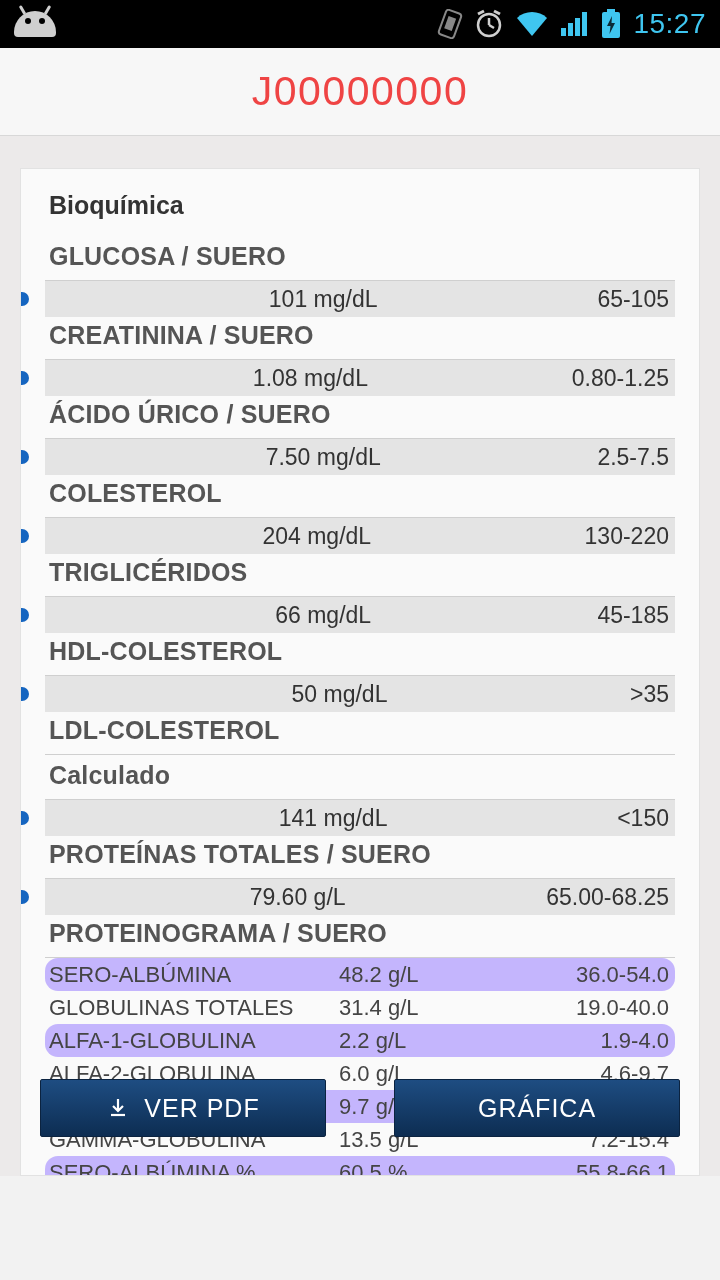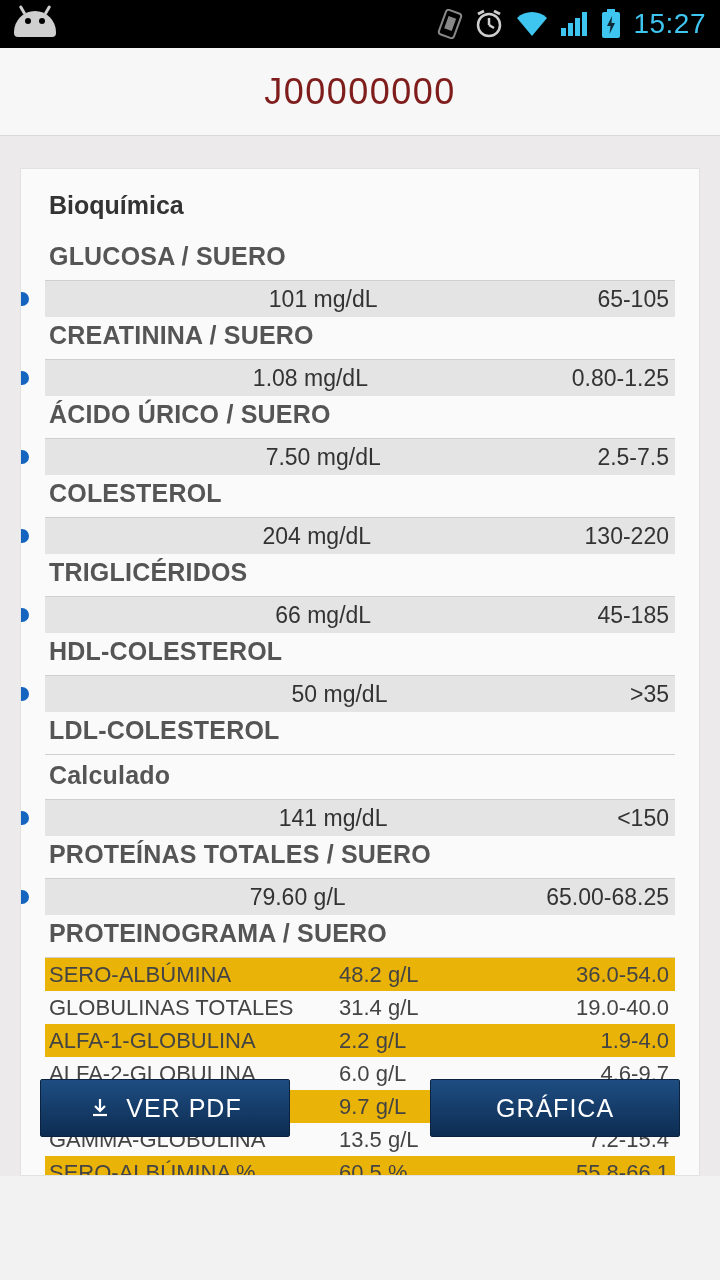--- a/index.html
+++ b/index.html
@@ -49,22 +49,22 @@
   }
 
   
   .titlebar {
     height: 88px; width: 100%;
     background: #f7f7f7;
     border-bottom: 1px solid #d8d8d8;
     display: flex; align-items: center; justify-content: center;
   }
   .title-text {
-    color: #7f1d1d;
-    font-size: 36px;
+    color: #ef4444;
+    font-size: 41px;
     letter-spacing: 1.5px;
   }
 
   
   .content {
     position: relative;
     width: 720px;
     height: 1280px - 136px;
     background: #eceaea;
     padding: 16px 20px 0 20px;
@@ -130,35 +130,35 @@
 
   
   .pg-row {
     display: flex;
     align-items: center;
     height: 33px;
     padding: 0 6px 0 4px;
     font-size: 22px;
     color: #444;
   }
-  .pg-row.alt { background: #eab308; }
+  .pg-row.alt { background: #c4b5fd; border-radius: 13px; }
   .pg-row .pg-name { width: 290px; white-space: nowrap; }
   .pg-row .pg-val { flex: 1; }
   .pg-row .pg-ref { text-align: right; white-space: nowrap; }
 
   
   .buttonbar {
     position: absolute;
     left: 0; bottom: 0;
     width: 720px; height: 136px;
     display: flex; align-items: center; justify-content: space-between;
     padding: 0 40px;
   }
   .btn {
-    width: 250px; height: 58px;
+    width: 286px; height: 58px;
     background: linear-gradient(#1e4d82, #0d2d52);
     border: 1px solid #0b2340;
     color: #fff;
     font-size: 25px;
     letter-spacing: 1px;
     display: flex; align-items: center; justify-content: center;
     gap: 14px;
     border-radius: 2px;
   }
   .dl-icon { display: block; }

